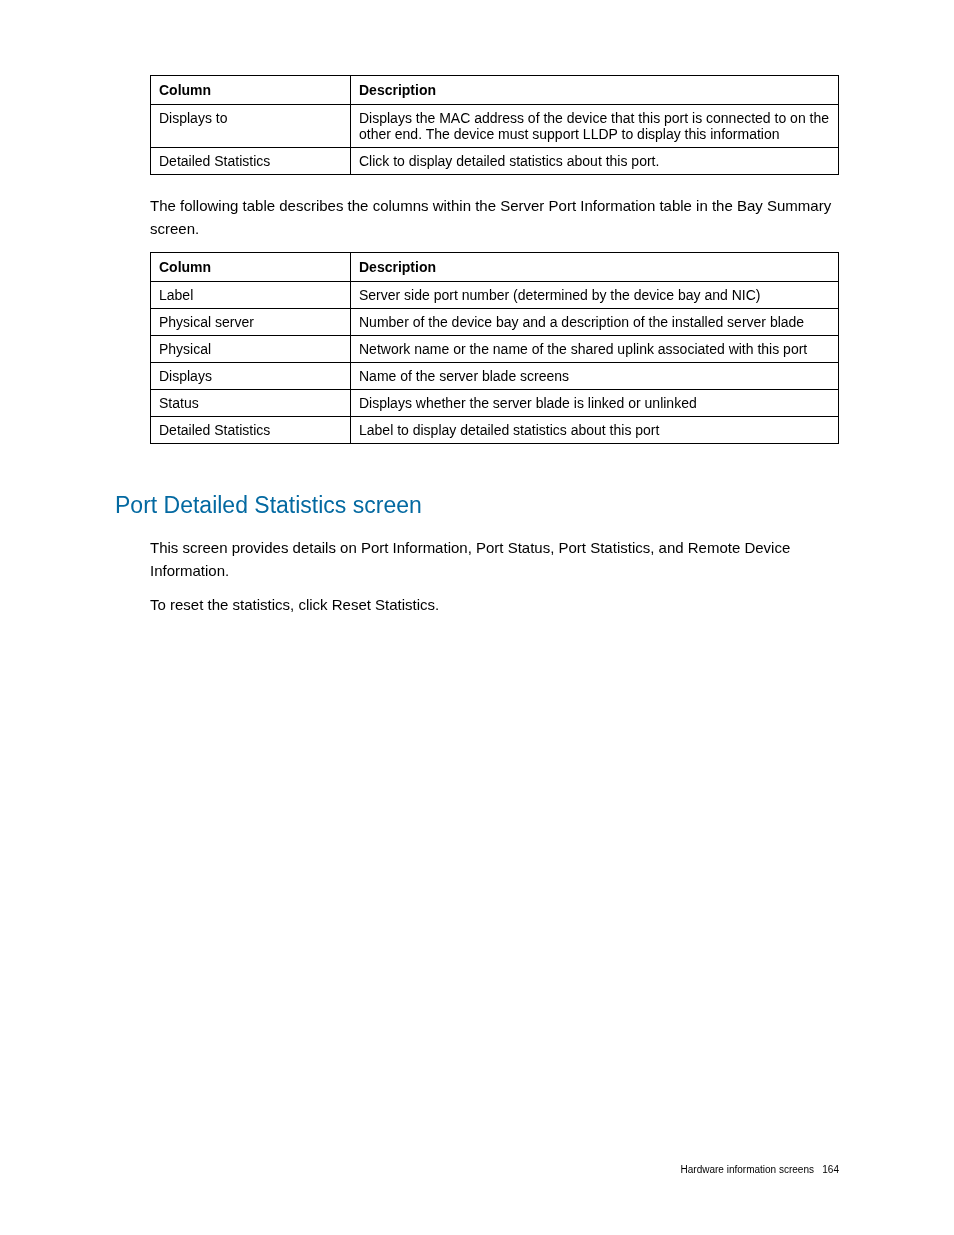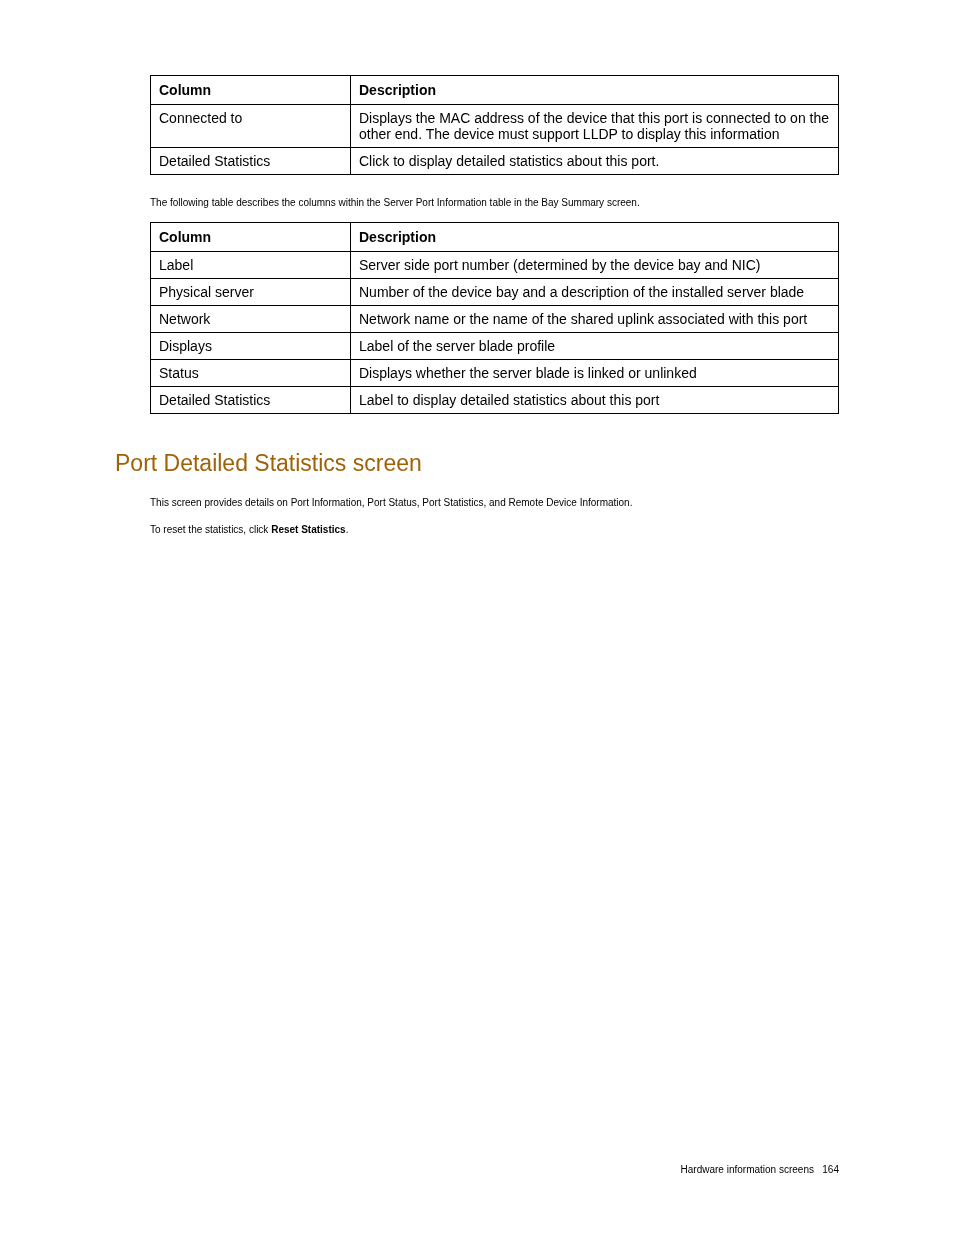--- a/index.html
+++ b/index.html
@@ -34,57 +34,57 @@
     }
     td {
       padding: 5px 8px;
       font-size: 14px;
       vertical-align: top;
     }
     td.col1 {
       width: 200px;
     }
     .body-text {
-      font-size: 10px;
+      font-size: 15px;
       line-height: 1.5;
       margin-bottom: 12px;
     }
     h2.section-heading {
-      color: #a16207;
+      color: #0369a1;
       font-weight: normal;
       font-size: 23px;
-      margin-top: 36px;
+      margin-top: 48px;
       margin-bottom: 18px;
       margin-left: -35px;
     }
     .footer {
       position: absolute;
       bottom: 60px;
       right: 115px;
       font-size: 10px;
     }
     .reset-note strong {
-      font-weight: bold;
+      font-weight: normal;
     }
   </style>
 </head>
 <body>
 
 <div class="content">
 
   <table>
     <thead>
       <tr>
         <th class="col1">Column</th>
         <th>Description</th>
       </tr>
     </thead>
     <tbody>
       <tr>
-        <td class="col1">Connected to</td>
+        <td class="col1">Displays to</td>
         <td>Displays the MAC address of the device that this port is connected to on the other end. The device must support LLDP to display this information</td>
       </tr>
       <tr>
         <td class="col1">Detailed Statistics</td>
         <td>Click to display detailed statistics about this port.</td>
       </tr>
     </tbody>
   </table>
 
   <p class="body-text">The following table describes the columns within the Server Port Information table in the Bay Summary screen.</p>
@@ -99,26 +99,26 @@
     <tbody>
       <tr>
         <td class="col1">Label</td>
         <td>Server side port number (determined by the device bay and NIC)</td>
       </tr>
       <tr>
         <td class="col1">Physical server</td>
         <td>Number of the device bay and a description of the installed server blade</td>
       </tr>
       <tr>
-        <td class="col1">Network</td>
+        <td class="col1">Physical</td>
         <td>Network name or the name of the shared uplink associated with this port</td>
       </tr>
       <tr>
         <td class="col1">Displays</td>
-        <td>Label of the server blade profile</td>
+        <td>Name of the server blade screens</td>
       </tr>
       <tr>
         <td class="col1">Status</td>
         <td>Displays whether the server blade is linked or unlinked</td>
       </tr>
       <tr>
         <td class="col1">Detailed Statistics</td>
         <td>Label to display detailed statistics about this port</td>
       </tr>
     </tbody>

